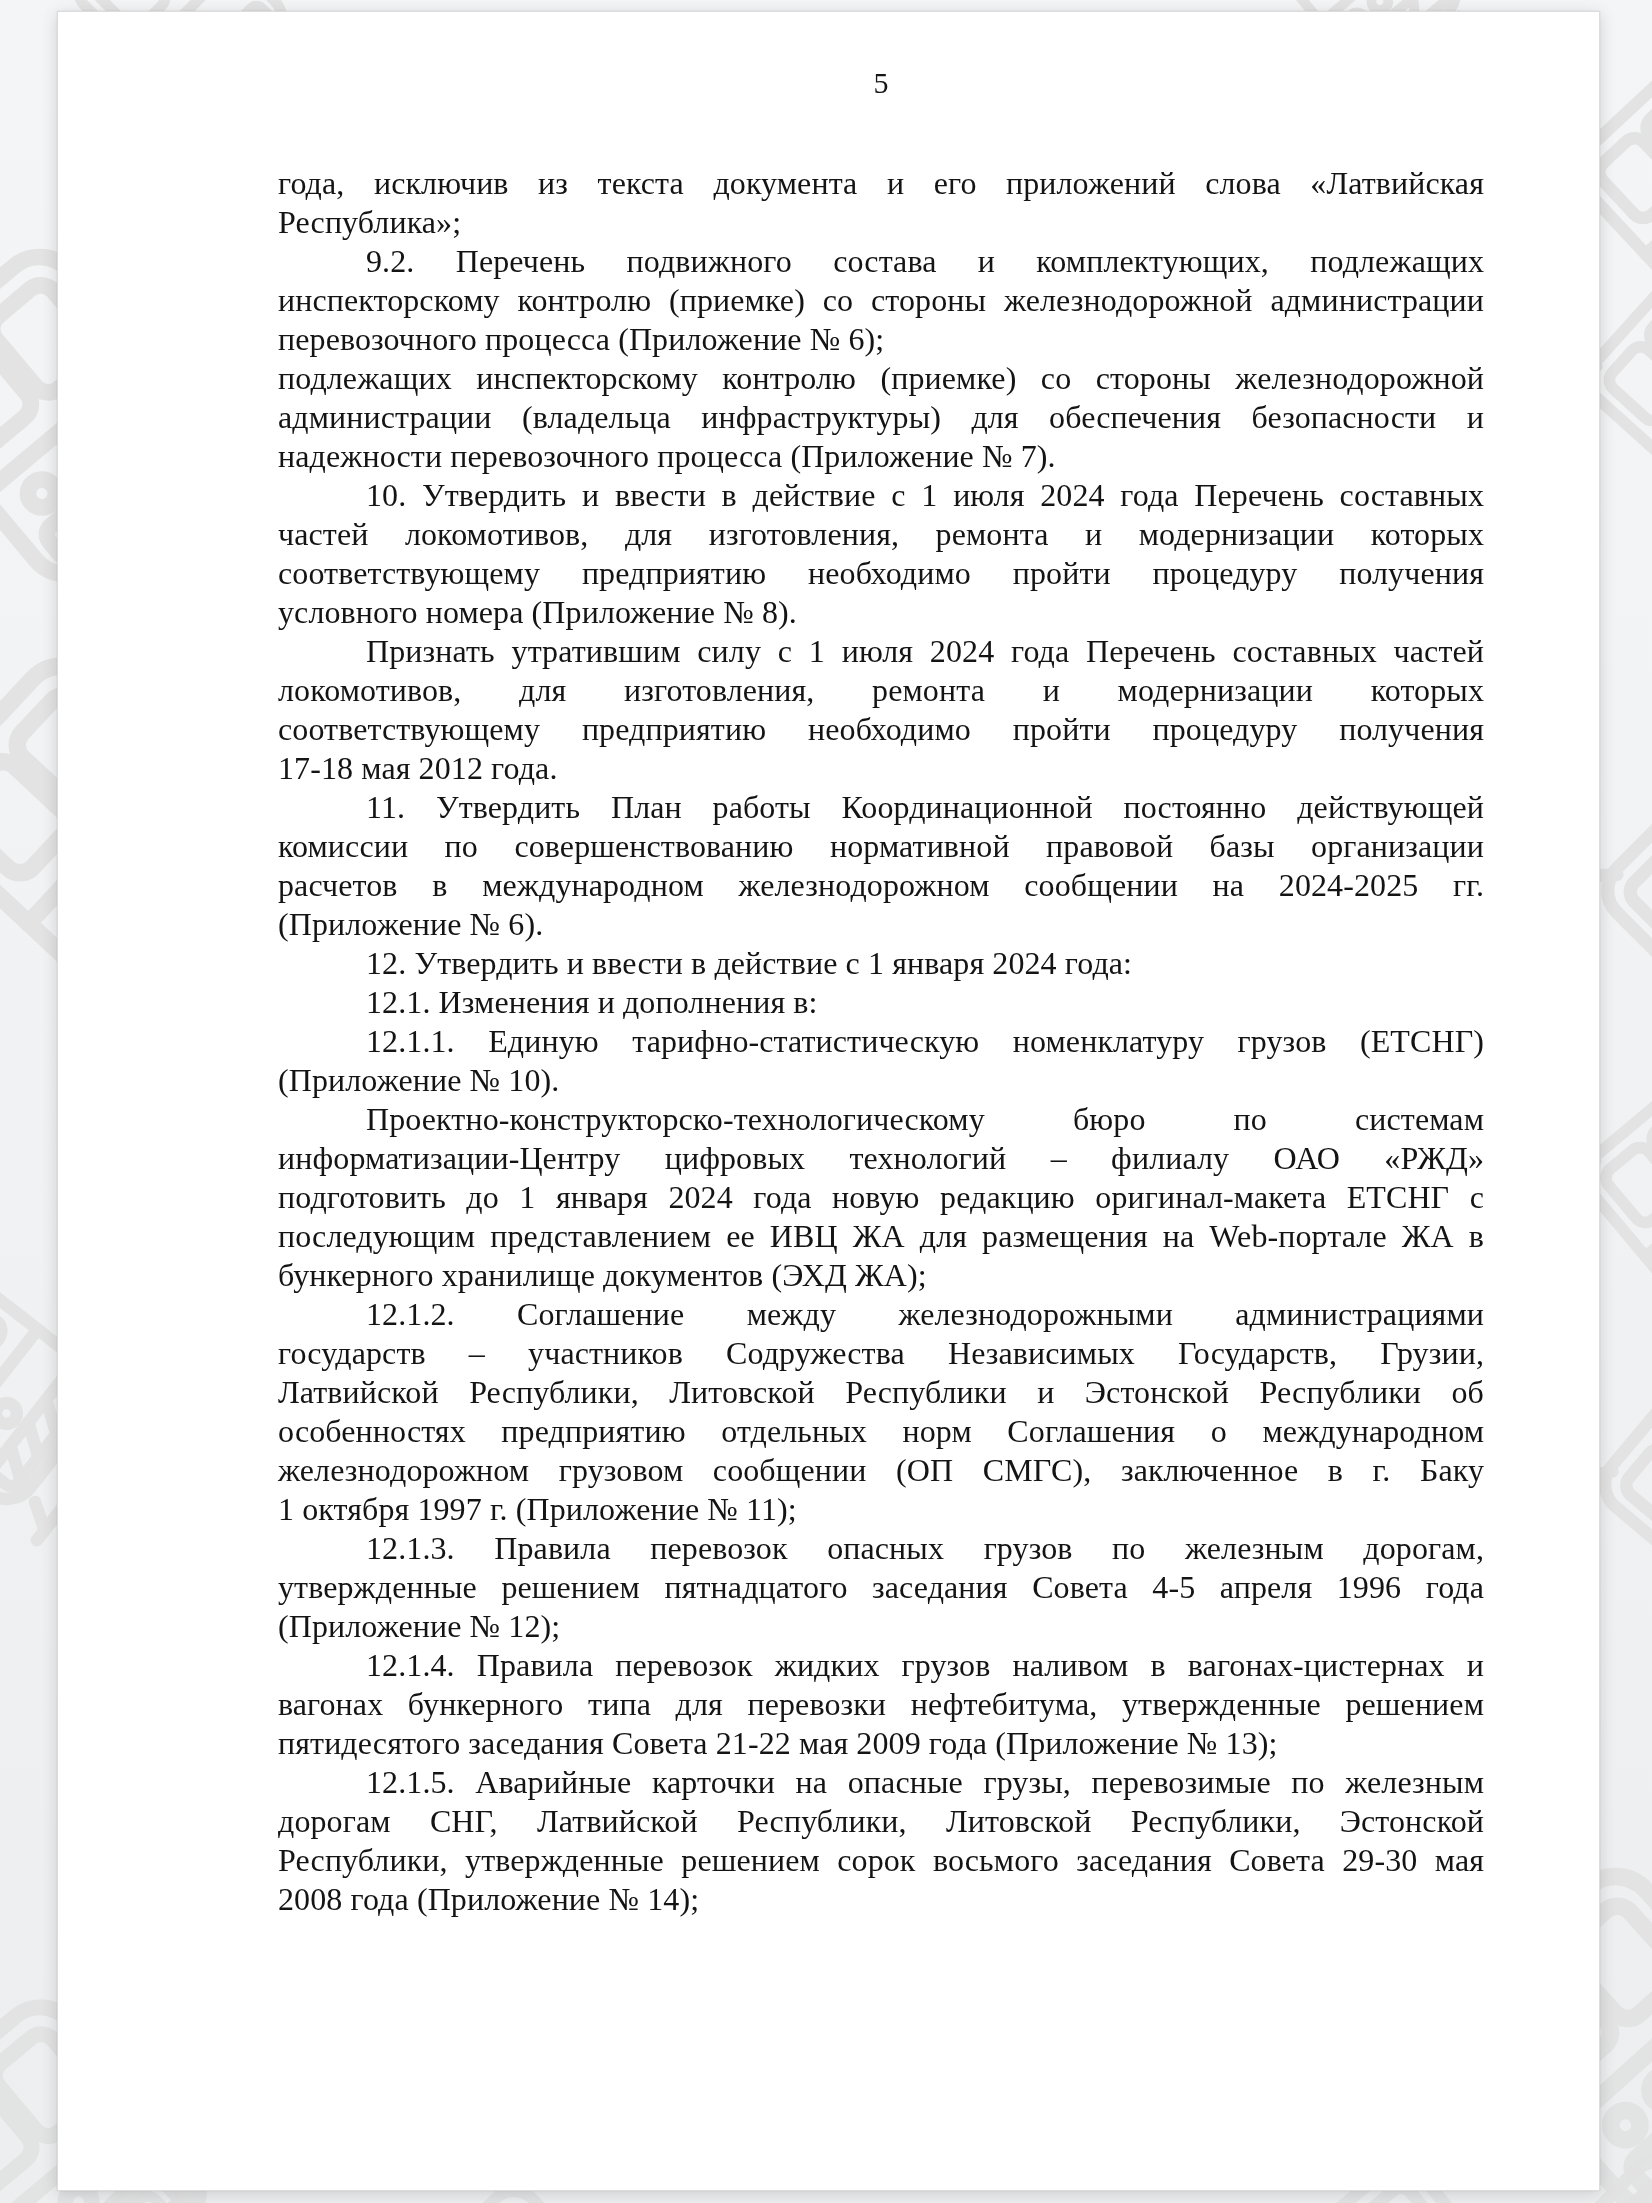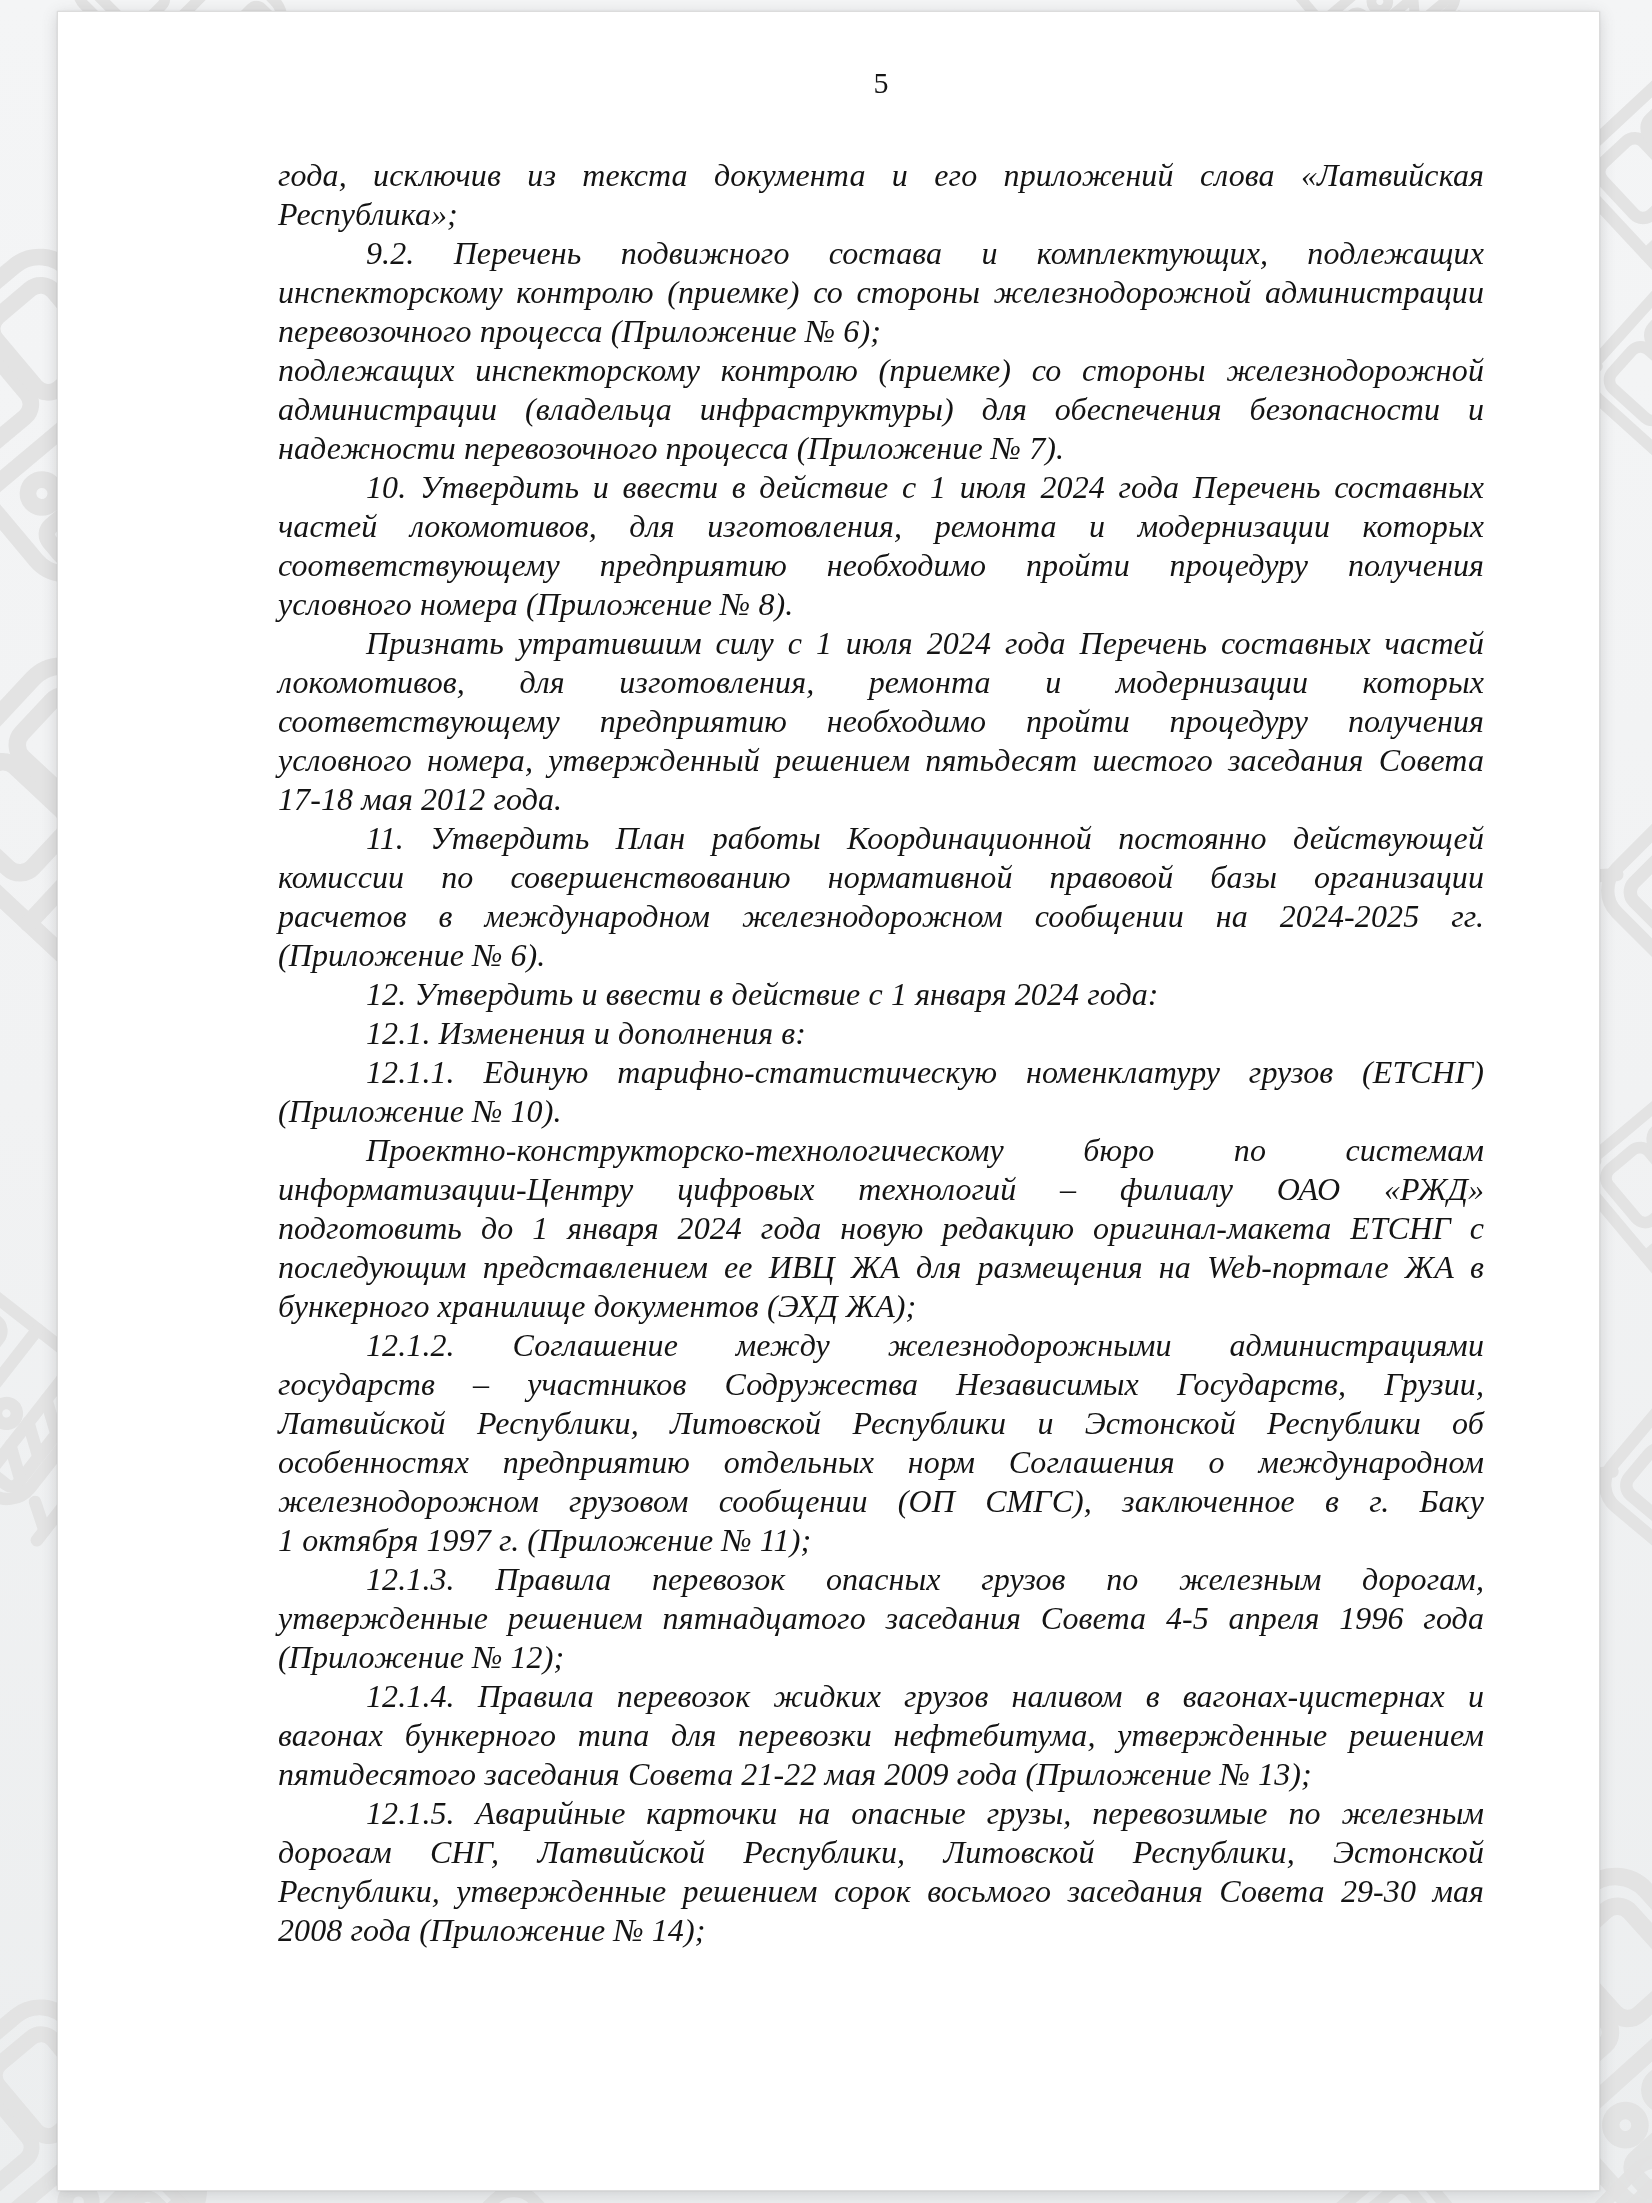--- a/index.html
+++ b/index.html
@@ -14,22 +14,22 @@
   .page{
     position:absolute;z-index:2;left:57px;top:11px;width:1541px;height:2178px;
     background:#ffffff;border:0.9px solid #dcdcdc;
     box-shadow:0 2.8px 14.7px rgba(70,70,75,.20), 0 0 1.8px rgba(0,0,0,.10);
   }
   .page-number{
     position:absolute;left:220px;top:53px;width:1206px;
     text-align:center;font-size:30px;line-height:35px;color:#161616;
   }
   .doc-body{
-    position:absolute;left:220px;top:144px;width:1206px;color:#141414;
-    font-size:32px;line-height:39px;font-style:italic;
+    position:absolute;left:220px;top:152px;width:1206px;color:#141414;
+    font-size:32px;line-height:39px;
   }
   .ln{
     text-align:justify;text-align-last:justify;
     white-space:normal;letter-spacing:0.1px;
   }
   .ln.last{text-align-last:left;}
   .ln.indent{text-indent:88px;}
 </style>
 </head>
 <body>
@@ -115,21 +115,20 @@
         <div class="ln">подлежащих инспекторскому контролю (приемке) со стороны железнодорожной</div>
         <div class="ln">администрации (владельца инфраструктуры) для обеспечения безопасности и</div>
         <div class="ln last">надежности перевозочного процесса (Приложение № 7).</div>
         <div class="ln indent">10. Утвердить и ввести в действие с 1 июля 2024 года Перечень составных</div>
         <div class="ln">частей локомотивов, для изготовления, ремонта и модернизации которых</div>
         <div class="ln">соответствующему предприятию необходимо пройти процедуру получения</div>
         <div class="ln last">условного номера (Приложение № 8).</div>
         <div class="ln indent">Признать утратившим силу с 1 июля 2024 года Перечень составных частей</div>
         <div class="ln">локомотивов, для изготовления, ремонта и модернизации которых</div>
         <div class="ln">соответствующему предприятию необходимо пройти процедуру получения</div>
-        <div class="ln">условного номера, утвержденный решением пятьдесят шестого заседания Совета</div>
         <div class="ln last">17-18 мая 2012 года.</div>
         <div class="ln indent">11. Утвердить План работы Координационной постоянно действующей</div>
         <div class="ln">комиссии по совершенствованию нормативной правовой базы организации</div>
         <div class="ln">расчетов в международном железнодорожном сообщении на 2024-2025 гг.</div>
         <div class="ln last">(Приложение № 6).</div>
         <div class="ln last indent">12. Утвердить и ввести в действие с 1 января 2024 года:</div>
         <div class="ln last indent">12.1. Изменения и дополнения в:</div>
         <div class="ln indent">12.1.1. Единую тарифно-статистическую номенклатуру грузов (ЕТСНГ)</div>
         <div class="ln last">(Приложение № 10).</div>
         <div class="ln indent">Проектно-конструкторско-технологическому бюро по системам</div>

